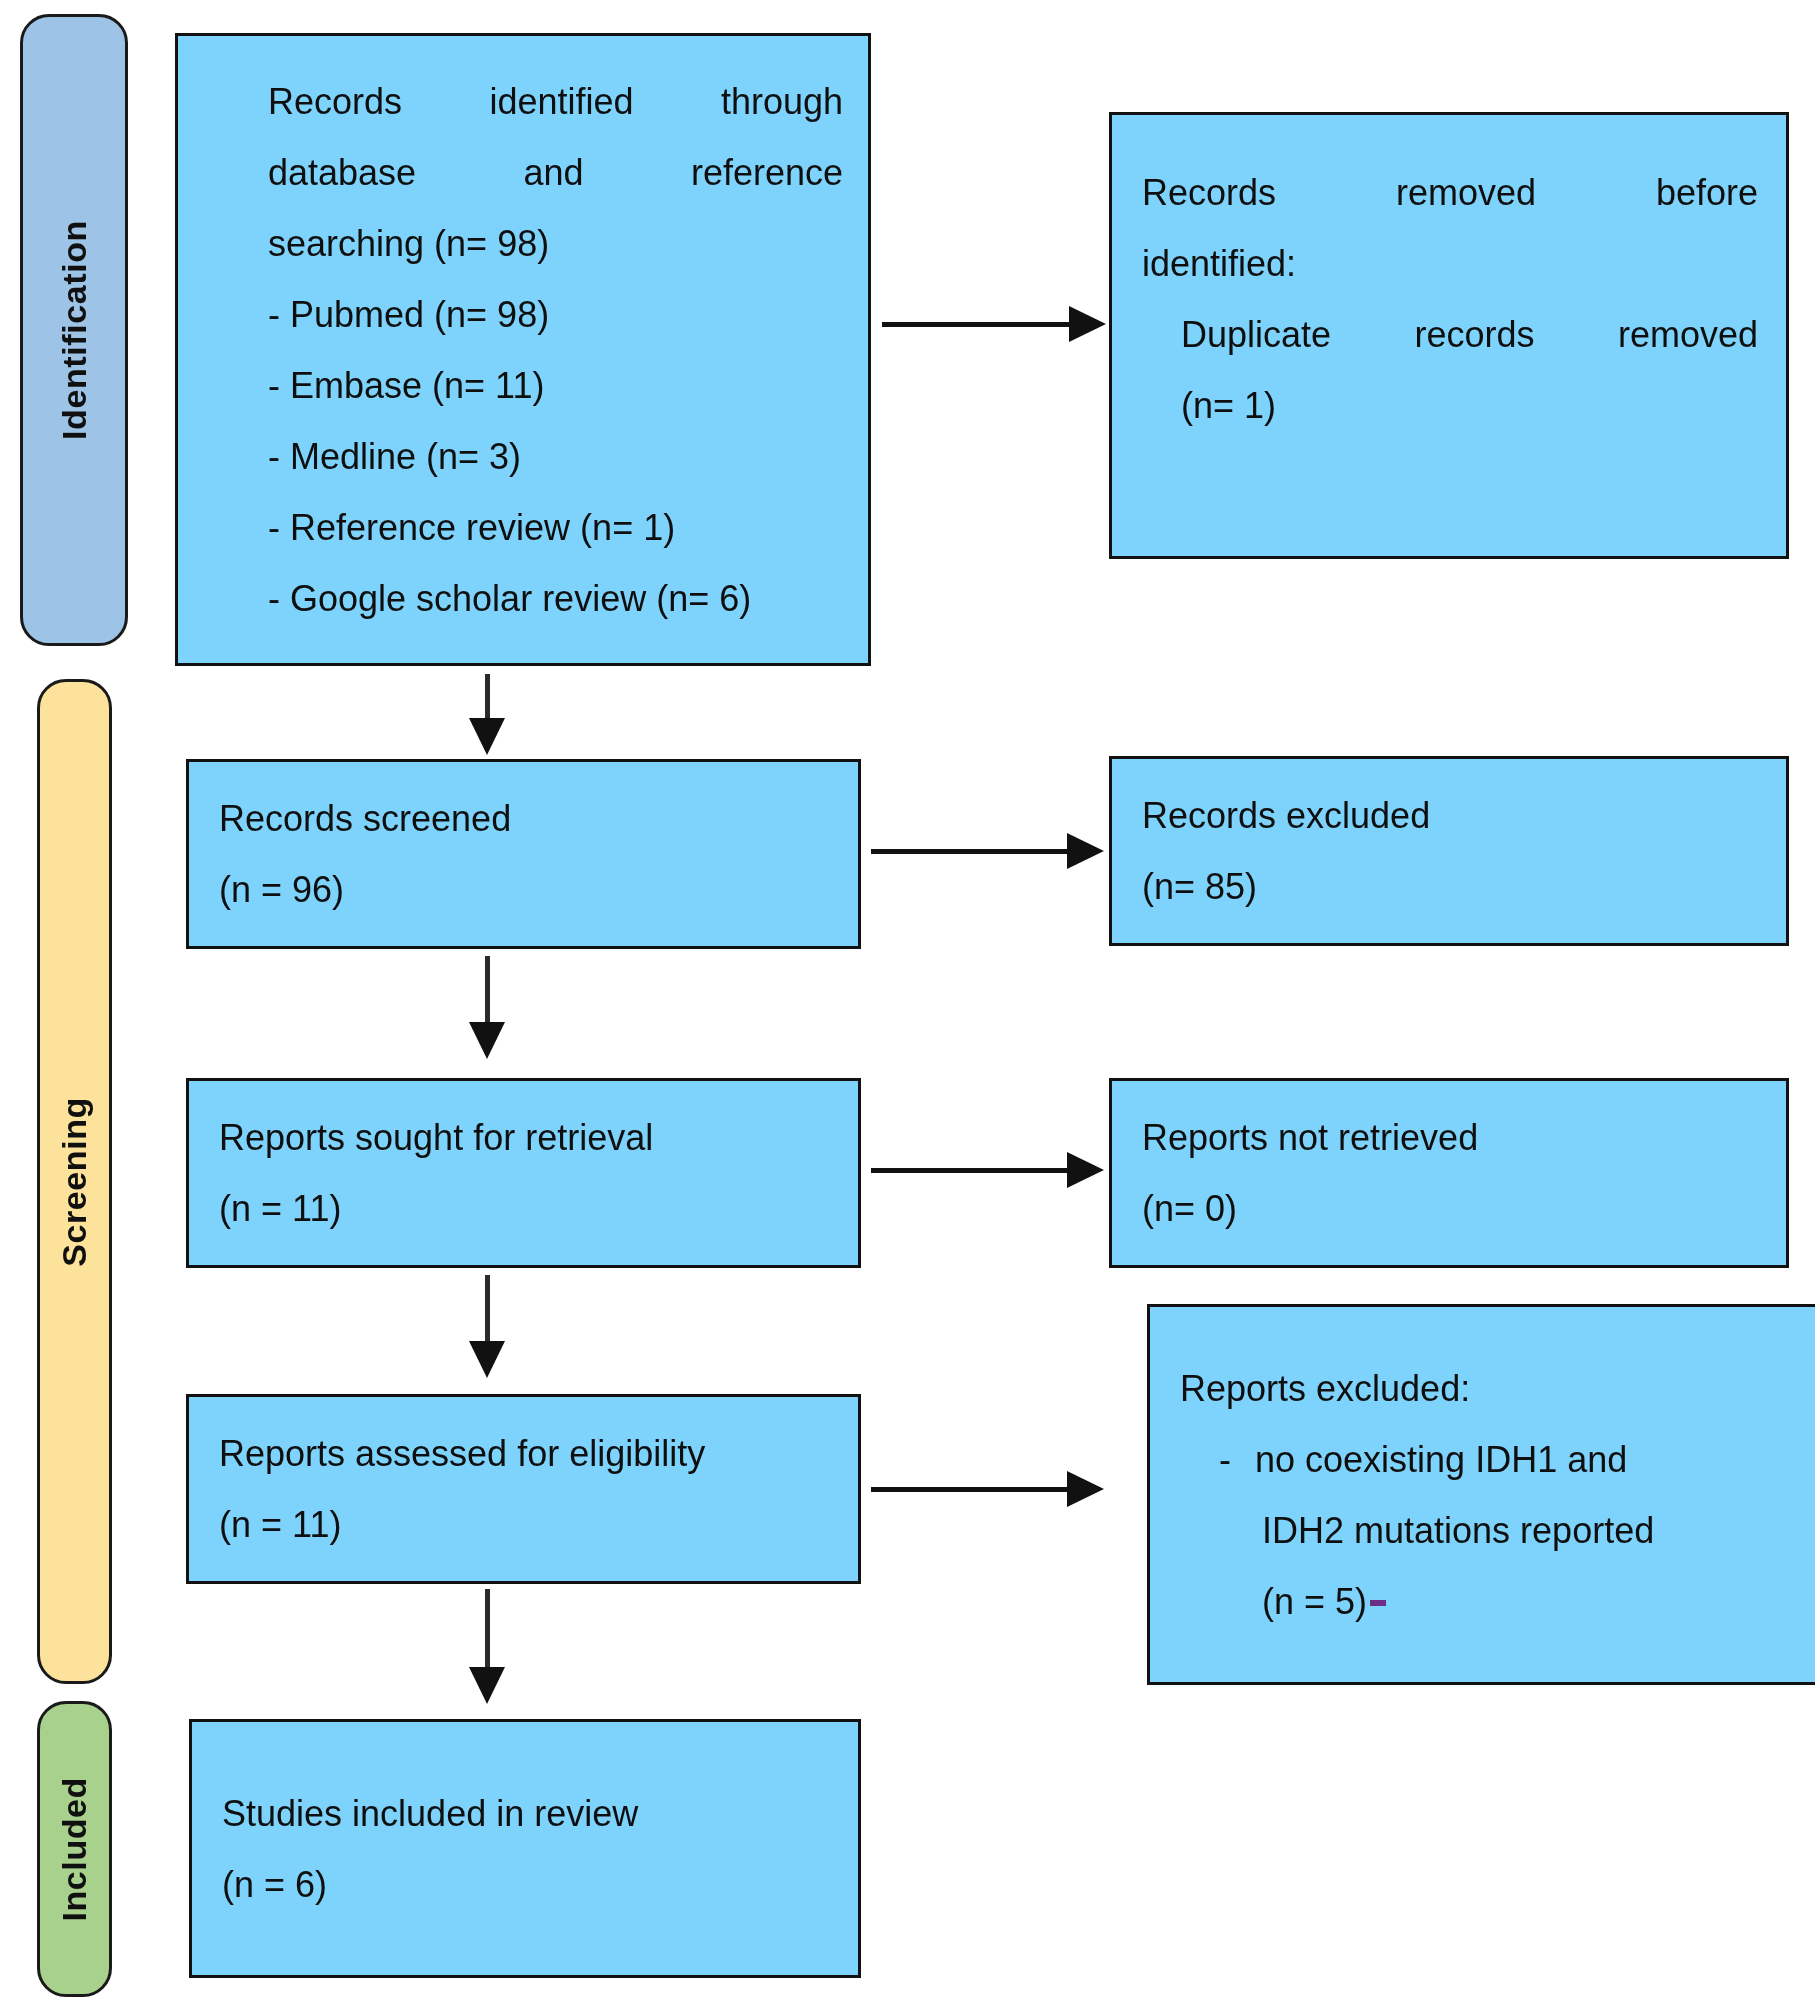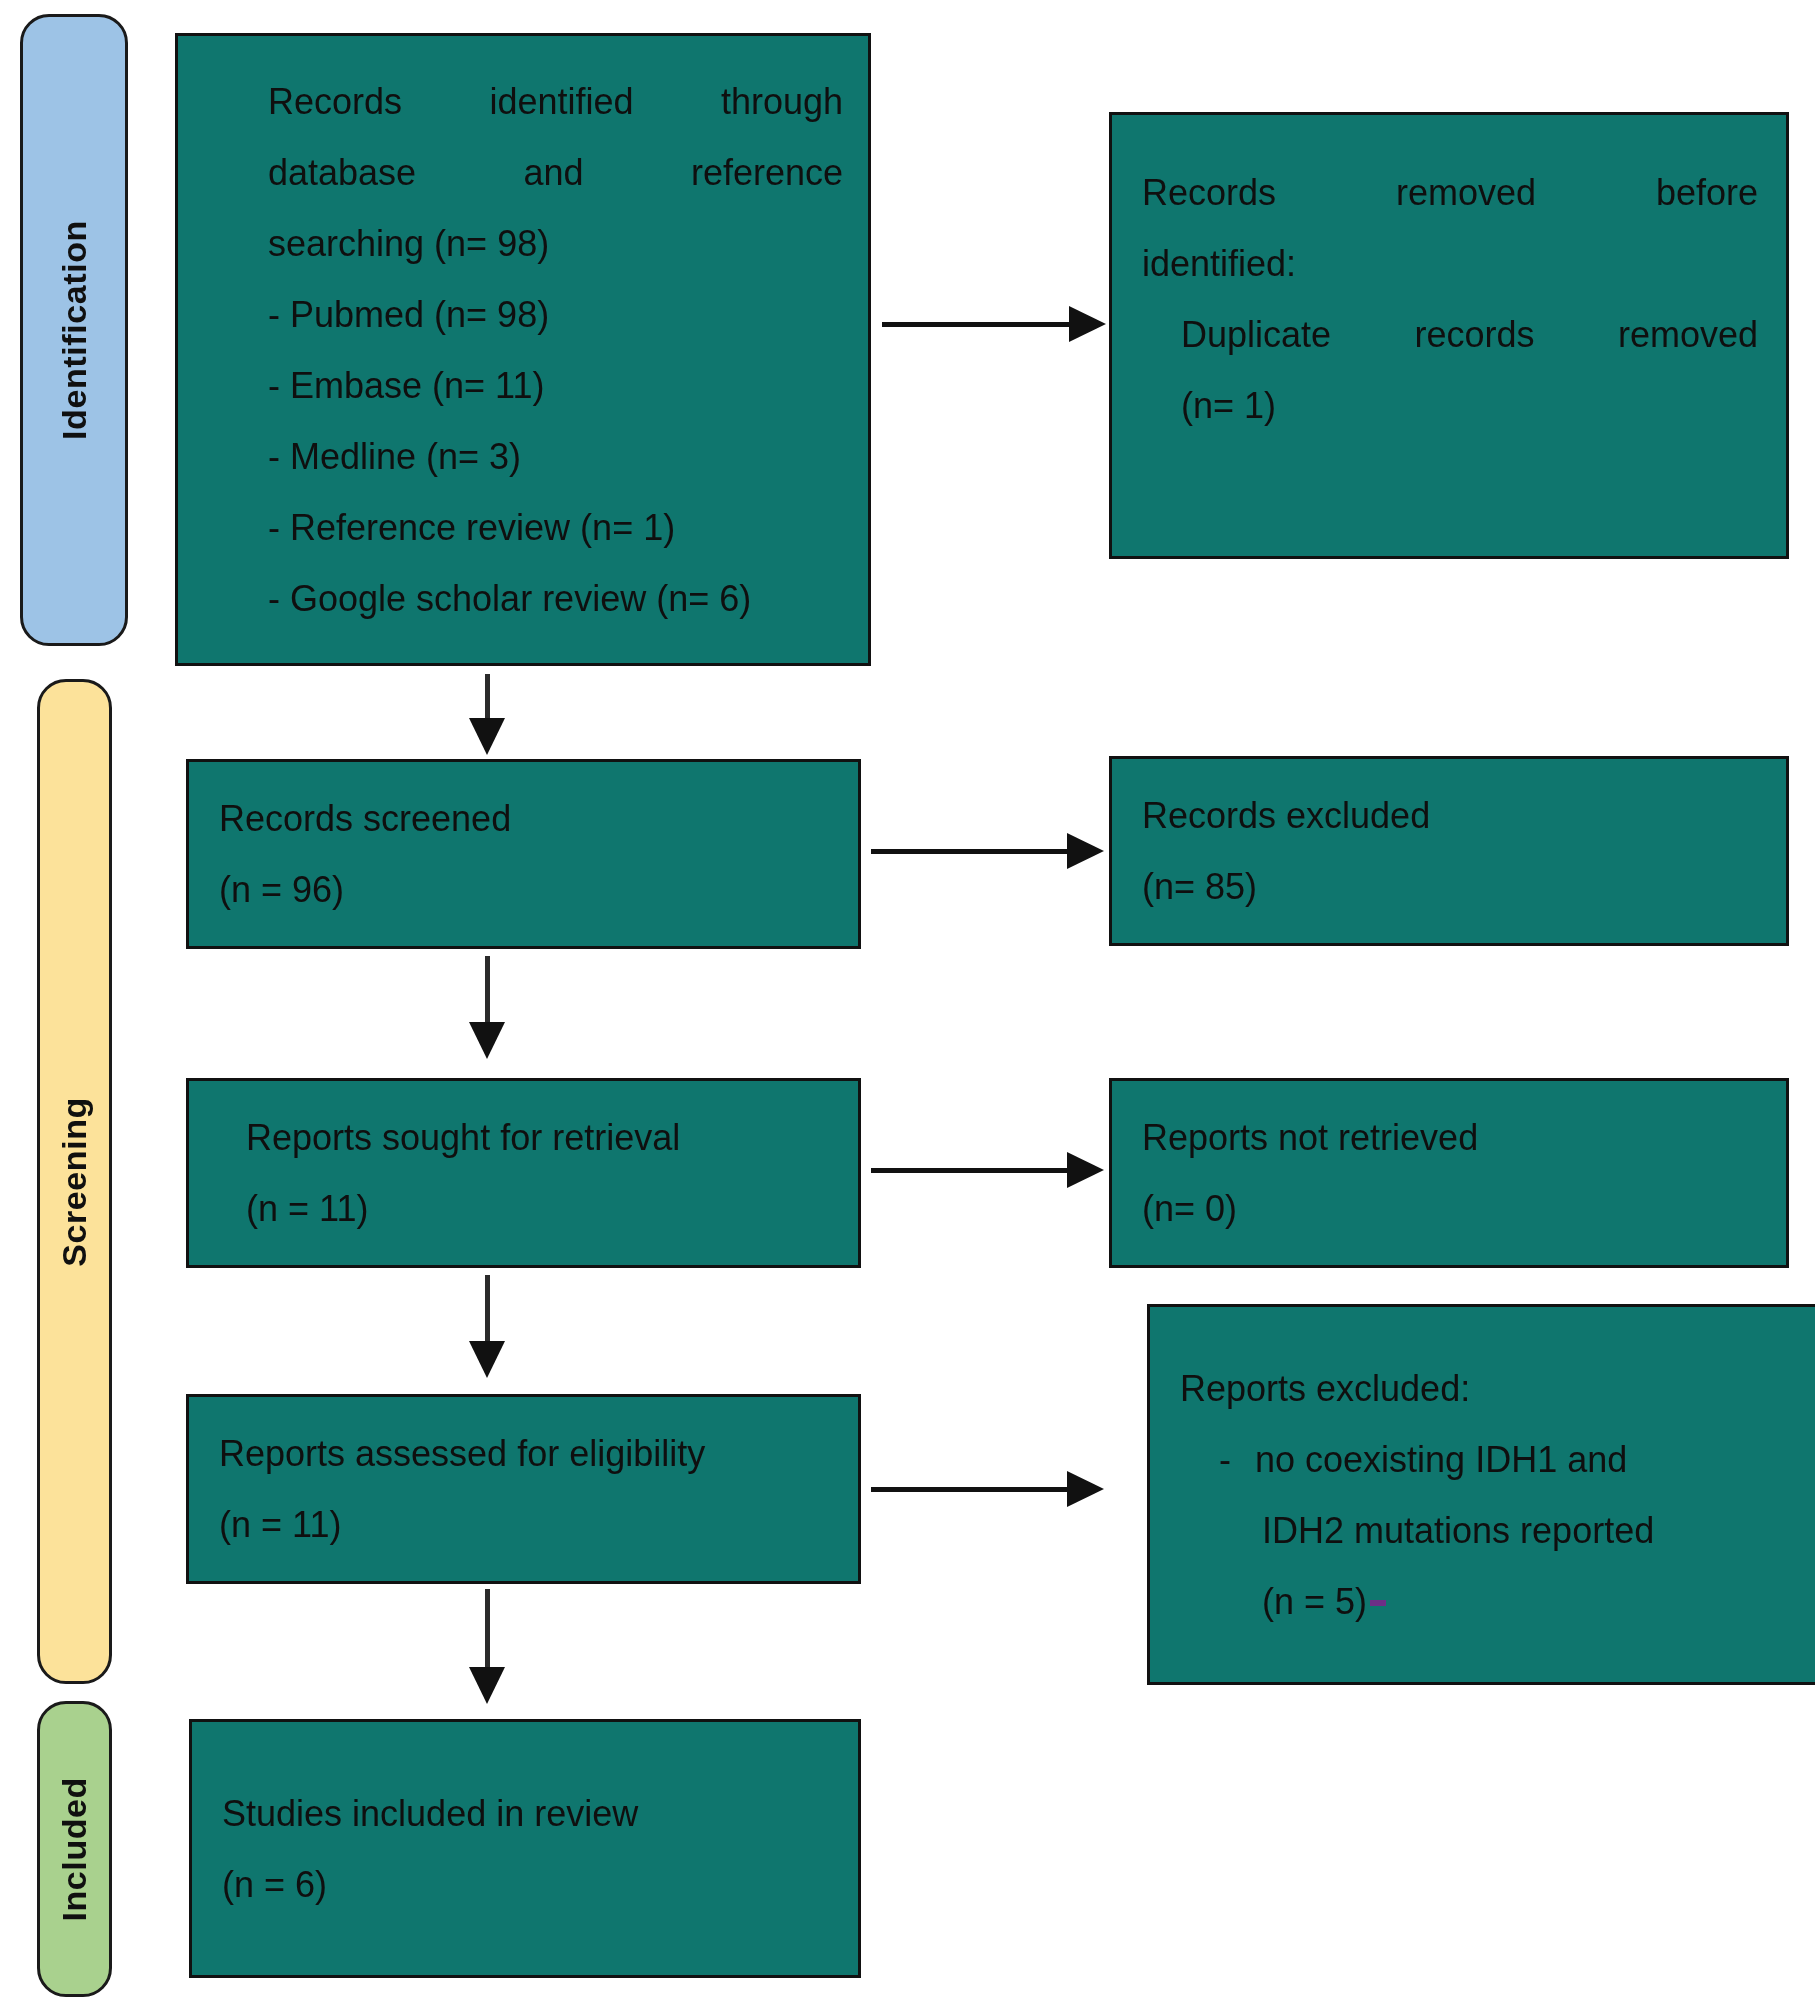--- a/index.html
+++ b/index.html
@@ -35,21 +35,21 @@
     font-weight: bold;
     color: #101010;
     letter-spacing: 0.6px;
     white-space: nowrap;
     font-family: "Liberation Sans", sans-serif;
   }
 
   
   .flow-box {
     position: absolute;
-    background: #0f766e;
+    background: #7dd3fc;
     border: 3.8px solid #111111;
     box-sizing: border-box;
     padding: 0;
   }
   .box-inner {
     position: absolute;
     left: 0; right: 0; top: 0; bottom: 0;
     display: flex;
     flex-direction: column;
     justify-content: center;
@@ -174,21 +174,21 @@
   </div>
 
   <div class="flow-box" style="left:1109px; top:756px; width:680px; height:190px;">
     <div class="box-inner" style="padding:0 25px 0 30px;">
       <div class="box-line">Records excluded</div>
       <div class="box-line">(n= 85)</div>
     </div>
   </div>
 
   <div class="flow-box" style="left:186px; top:1078px; width:675px; height:190px;">
-    <div class="box-inner" style="padding:0 33px 0 30px;margin-left:27px;">
+    <div class="box-inner" style="padding:0 33px 0 30px;">
       <div class="box-line">Reports sought for retrieval</div>
       <div class="box-line">(n = 11)</div>
     </div>
   </div>
 
   <div class="flow-box" style="left:1109px; top:1078px; width:680px; height:190px;">
     <div class="box-inner" style="padding:0 25px 0 30px;">
       <div class="box-line">Reports not retrieved</div>
       <div class="box-line">(n= 0)</div>
     </div>

